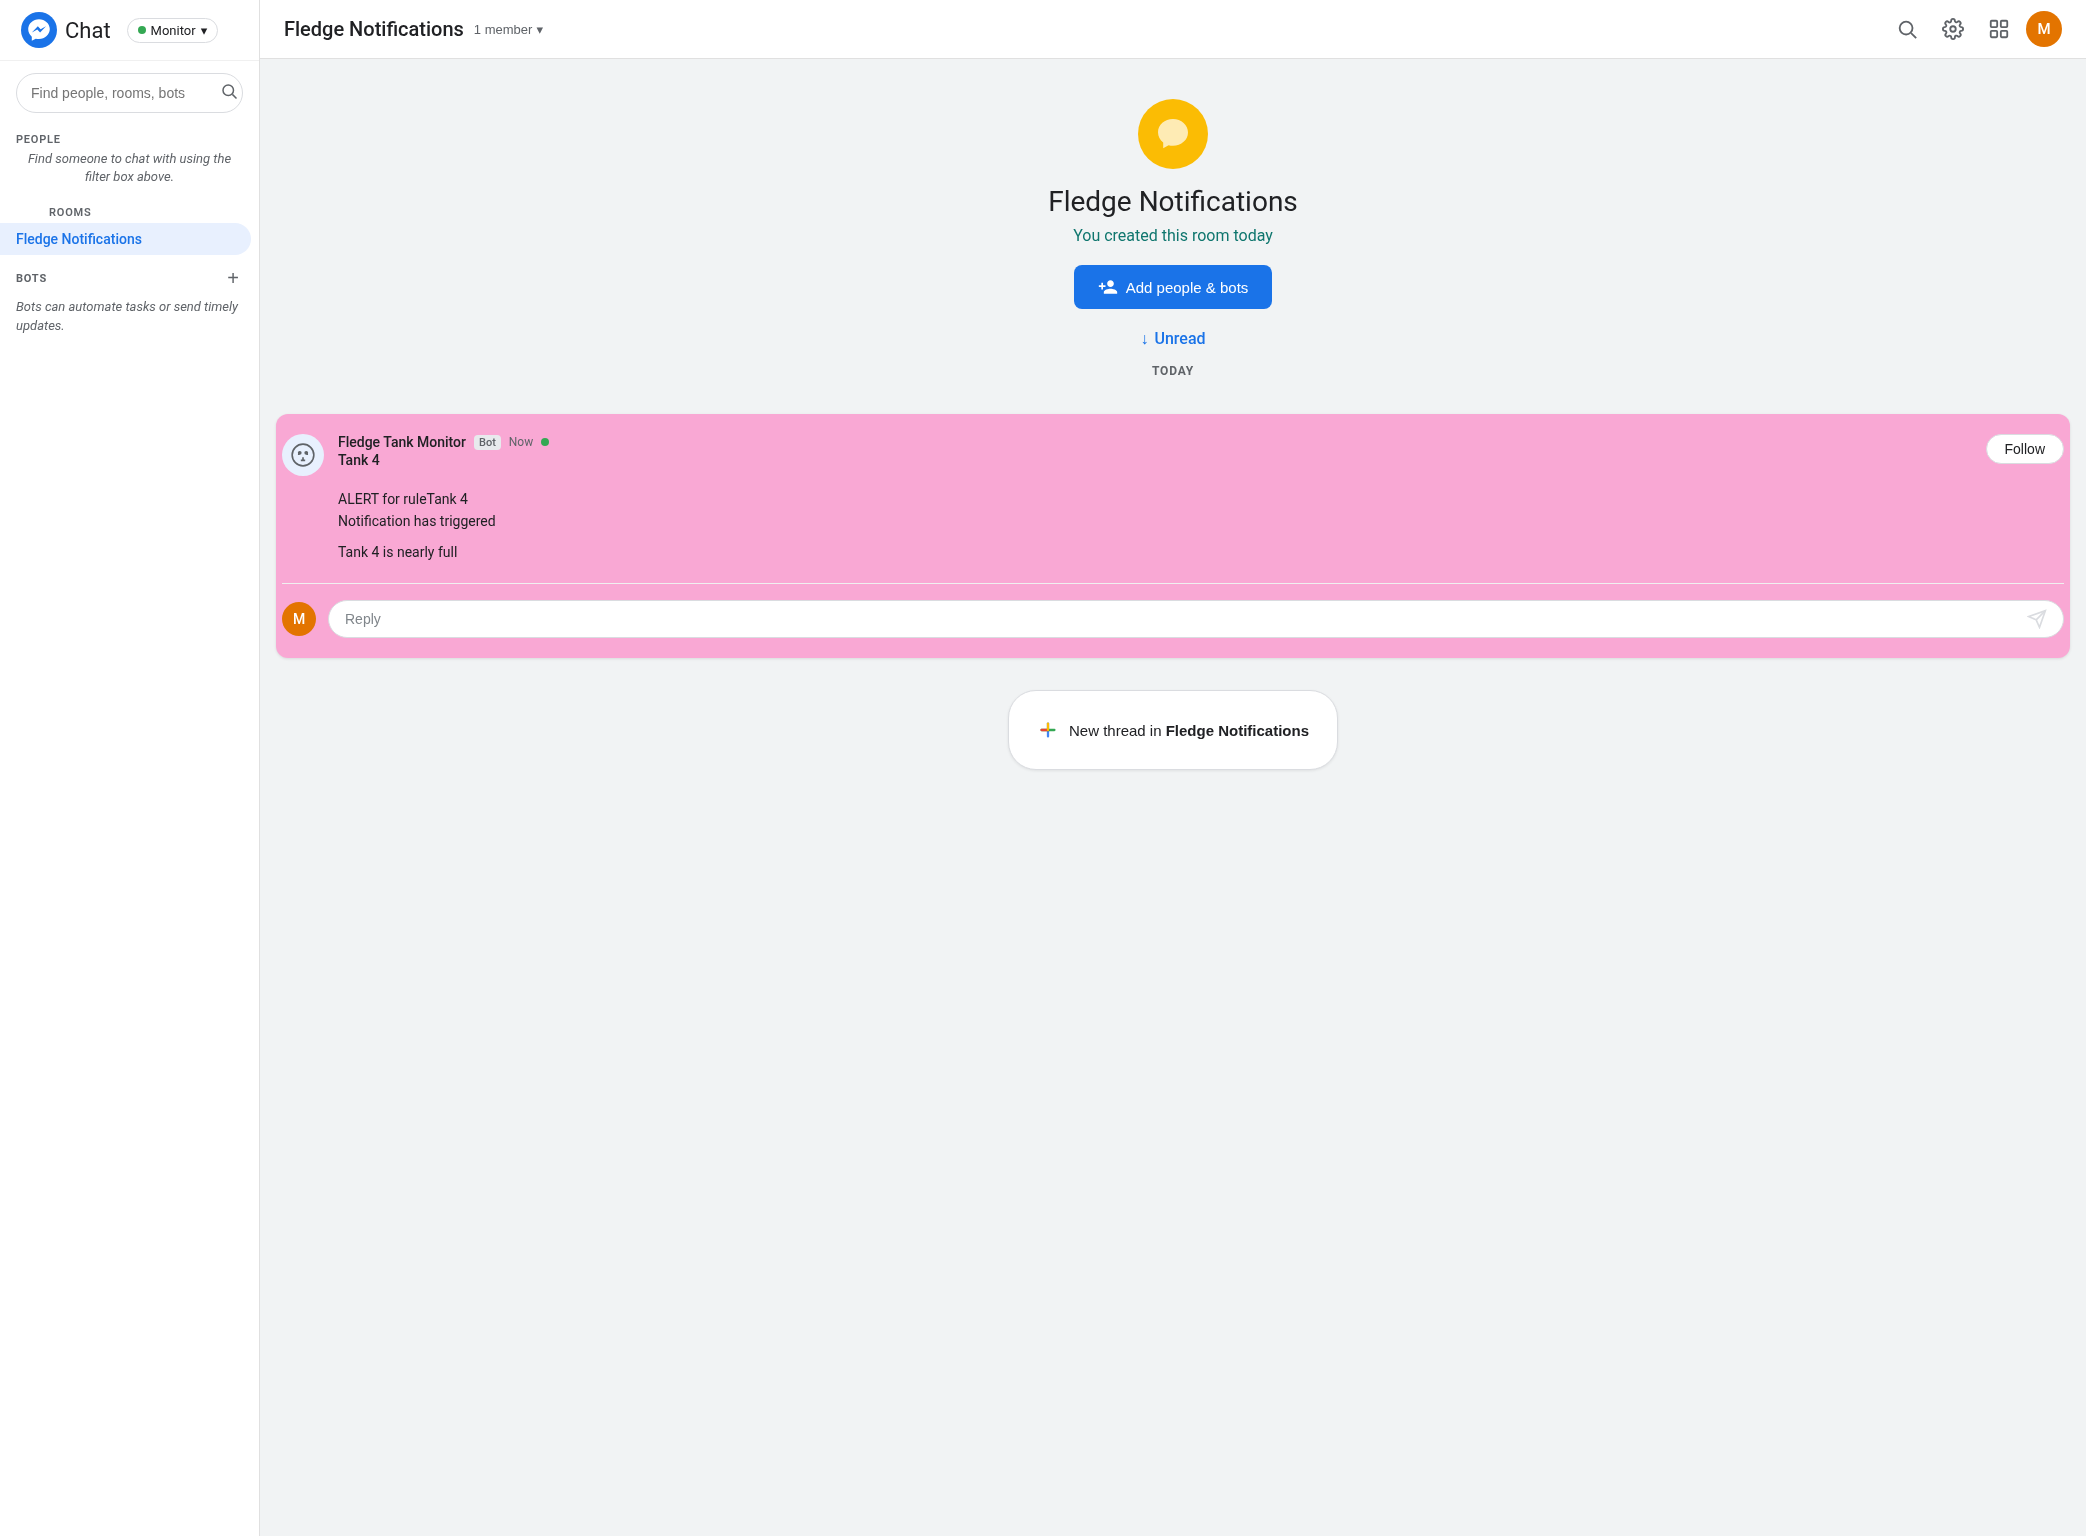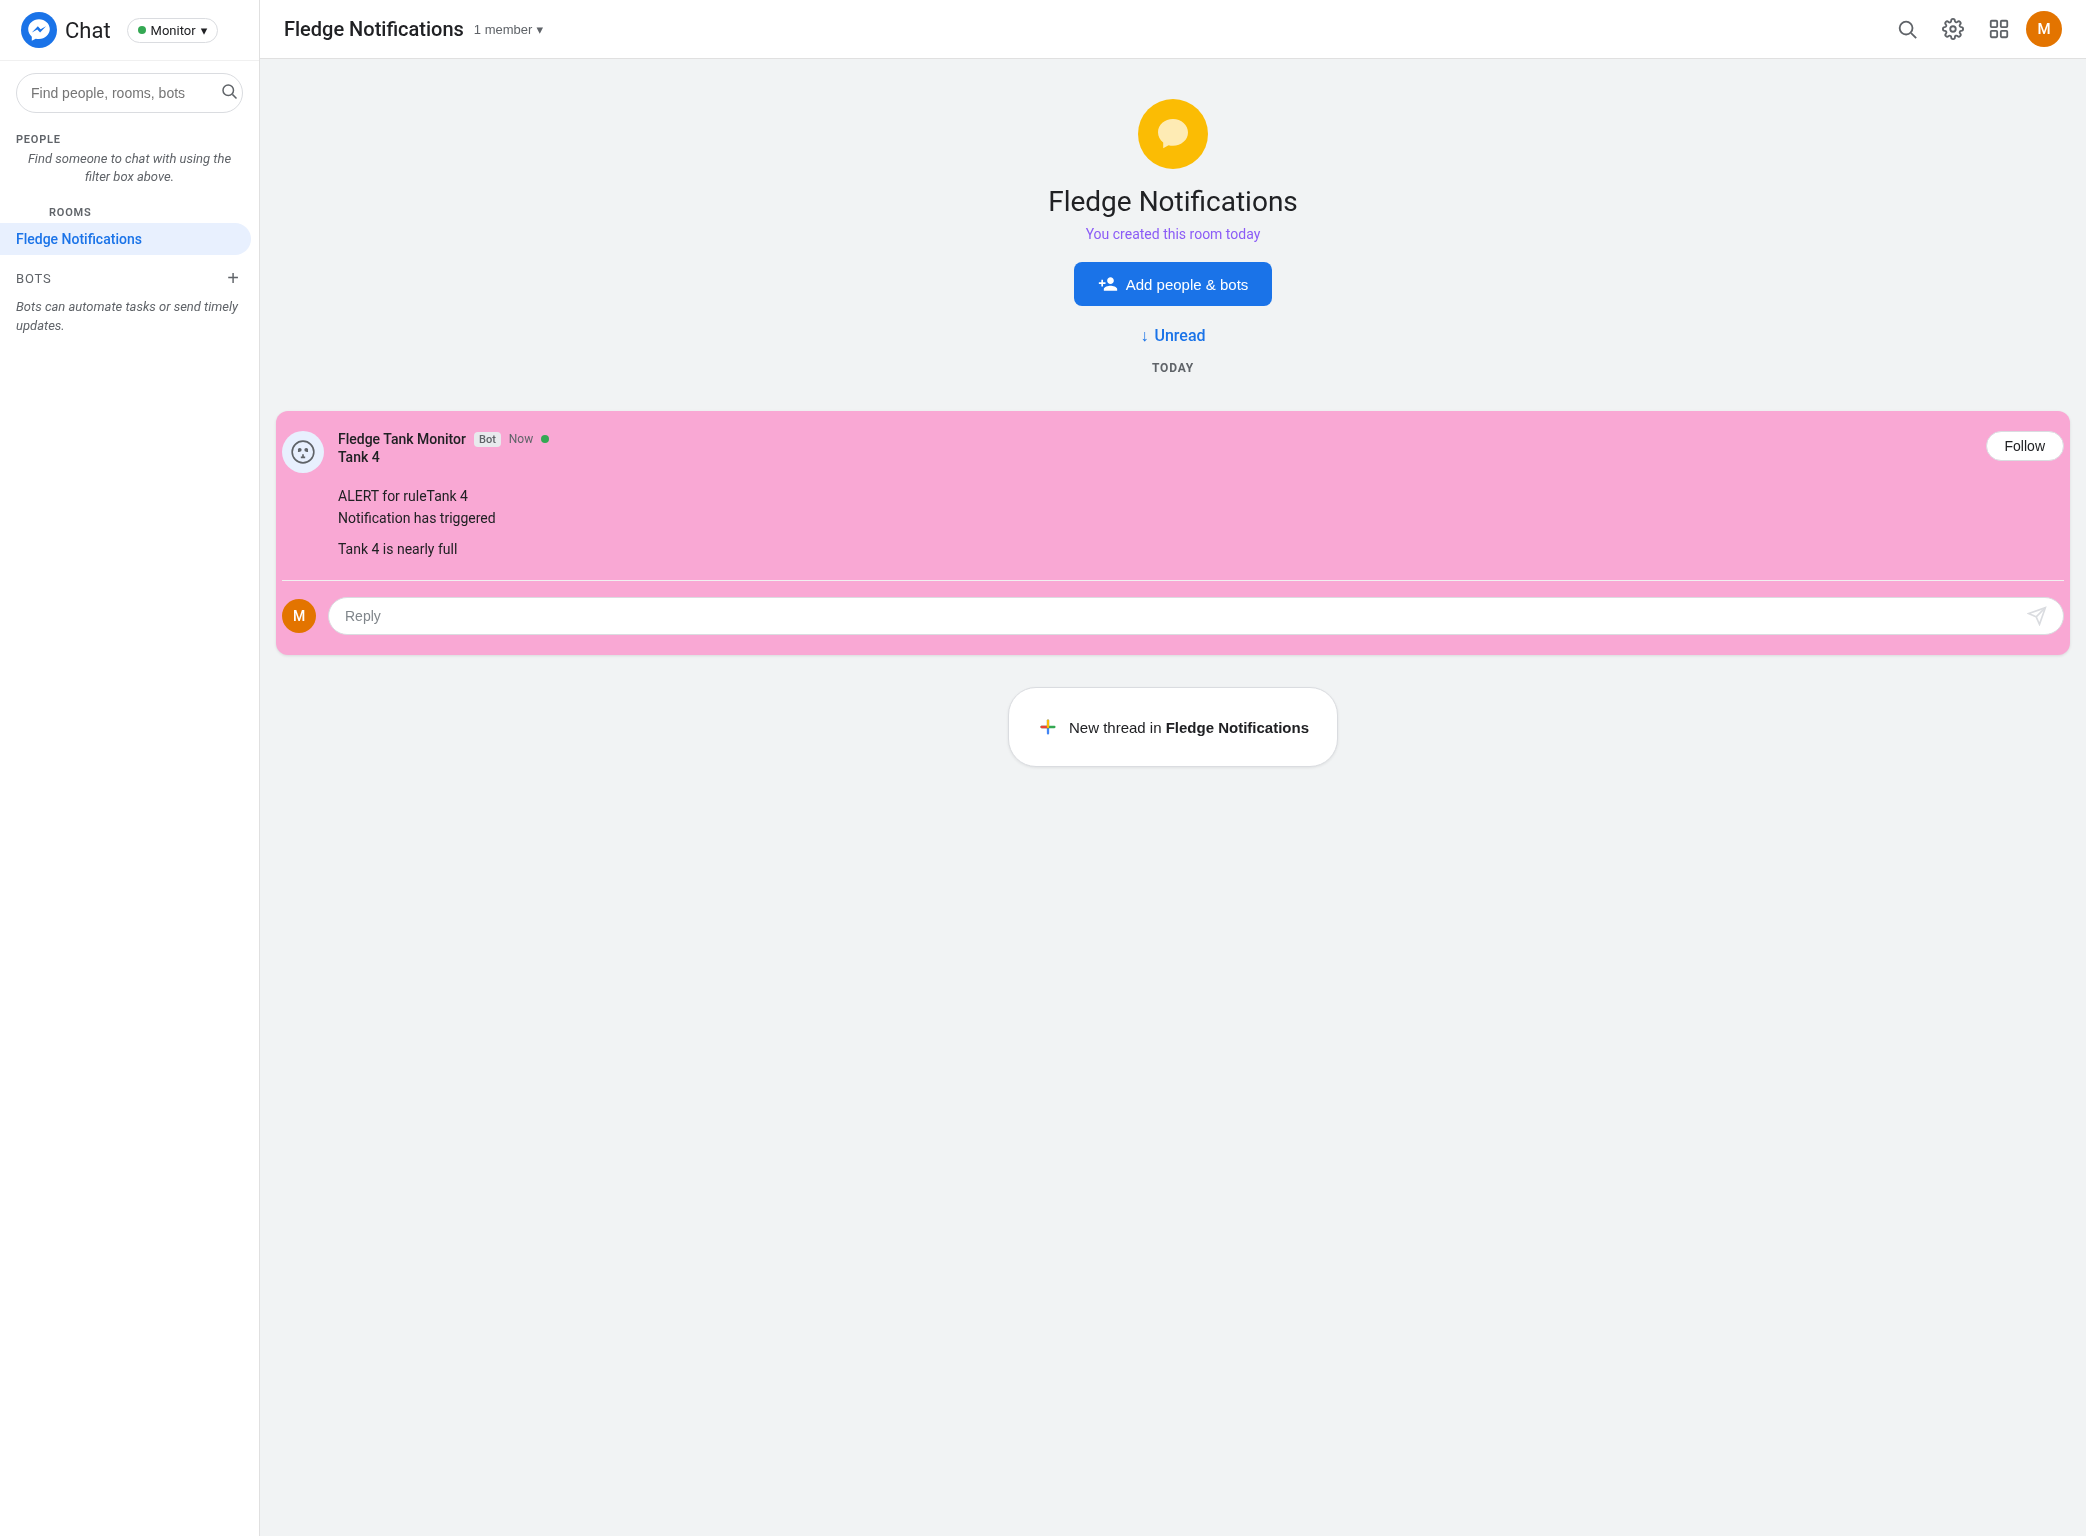--- a/index.html
+++ b/index.html
@@ -106,22 +106,22 @@
       color: #1a73e8;
       font-weight: 500;
     }
     .sidebar-bots-header {
       display: flex;
       align-items: center;
       justify-content: space-between;
       padding: 8px 16px 4px;
     }
     .sidebar-bots-title {
-      font-size: 13px;
-      font-weight: 400;
+      font-size: 11px;
+      font-weight: 700;
       color: #5f6368;
       letter-spacing: 0.8px;
       text-transform: uppercase;
     }
     .add-bots-btn {
       background: none;
       border: none;
       cursor: pointer;
       color: #5f6368;
       font-size: 20px;
@@ -233,22 +233,22 @@
       width: 40px;
       height: 40px;
     }
     .room-intro-title {
       font-size: 28px;
       font-weight: 400;
       color: #202124;
       margin-bottom: 8px;
     }
     .room-intro-sub {
-      font-size: 14px;
-      color: #8b5cf6;
+      font-size: 16px;
+      color: #0f766e;
       margin-bottom: 20px;
       text-align: center;
     }
     .add-people-btn {
       display: flex;
       align-items: center;
       gap: 8px;
       background: #1a73e8;
       color: #fff;
       border: none;

